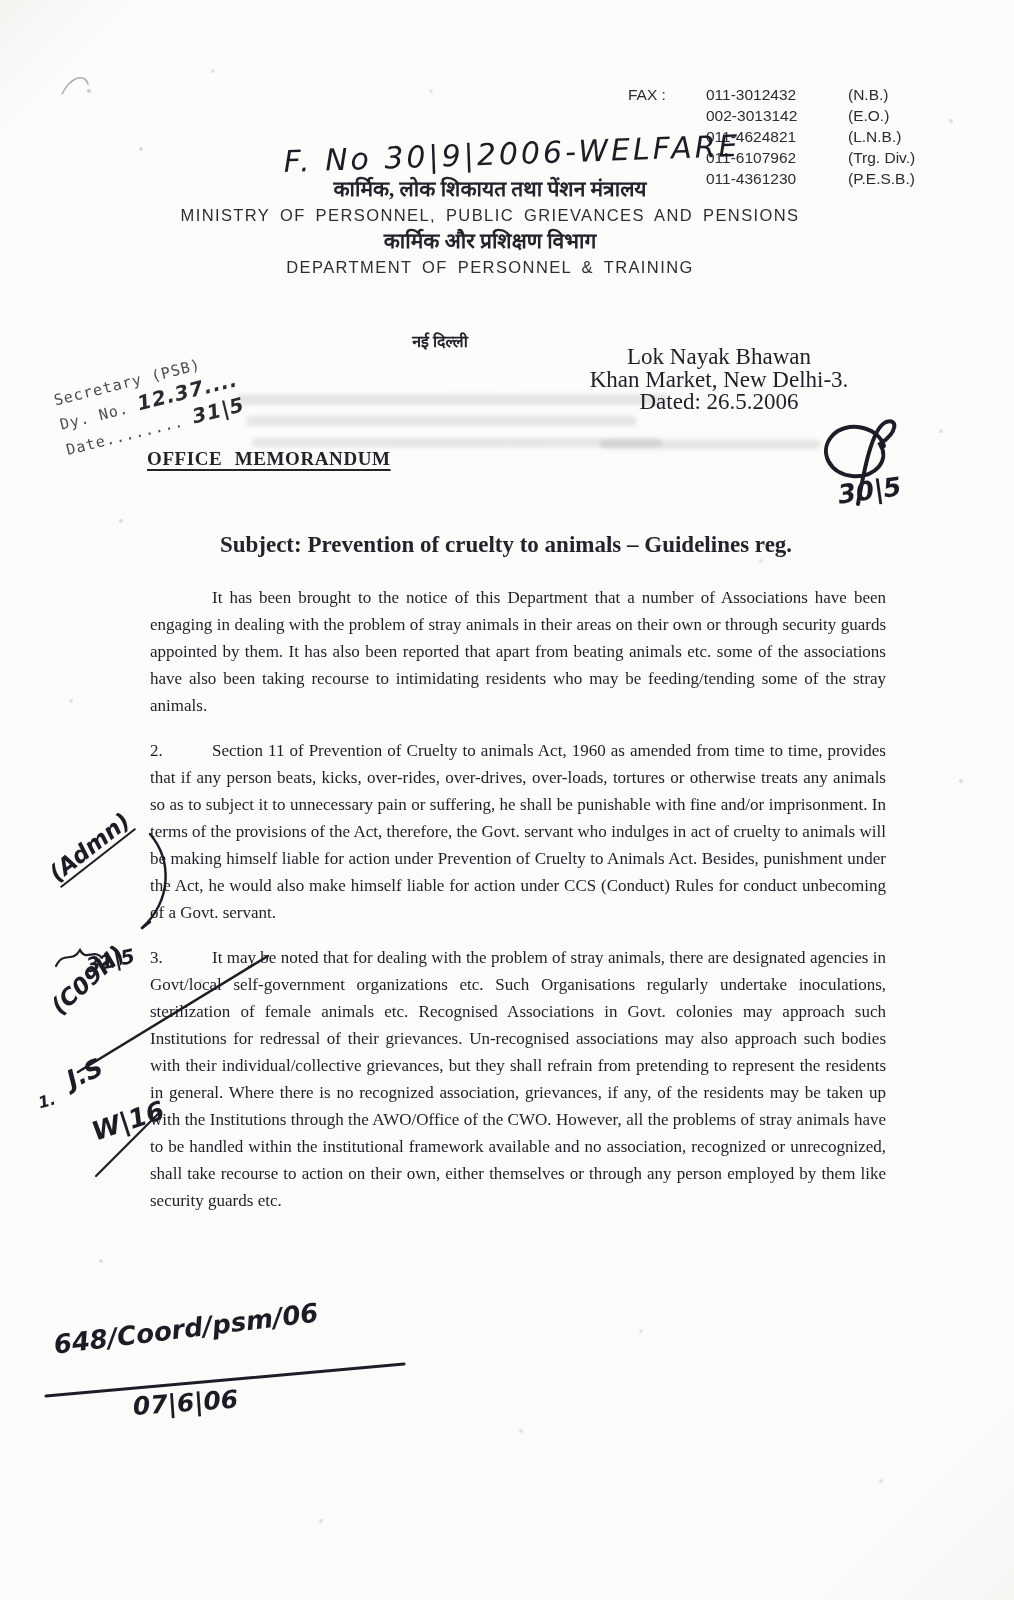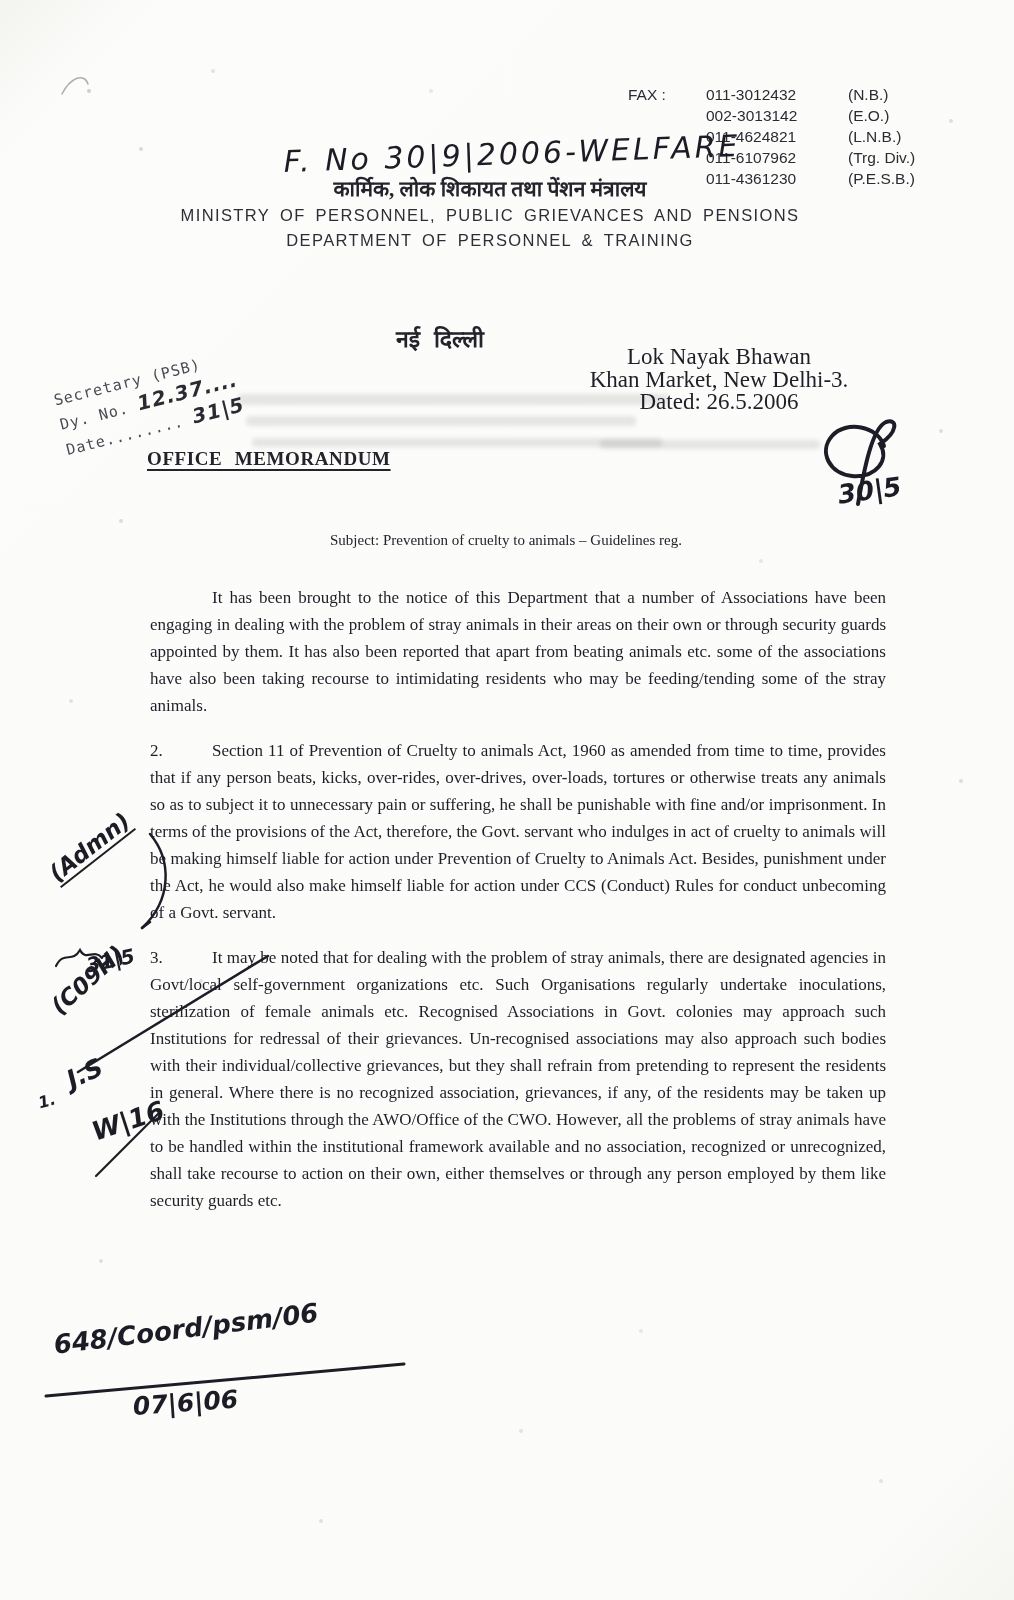--- a/index.html
+++ b/index.html
@@ -20,40 +20,40 @@
   .fax-row span{white-space:nowrap;}
 
   
   .fileno{left:283px;top:144px;font-size:30px;letter-spacing:3px;transform:rotate(-2deg);transform-origin:left top;font-weight:500;}
 
   
   .hdr{left:130px;top:176px;width:720px;text-align:center;}
   .hdr .hin{font-size:21px;line-height:27px;font-family:"Liberation Serif",serif;font-weight:bold;}
   .hdr .eng{font-family:"Liberation Sans",sans-serif;font-size:16.5px;line-height:25px;letter-spacing:1.4px;word-spacing:4px;color:#2d2d36;}
   .citywrap{left:130px;top:329px;width:620px;text-align:center;}
-  .citywrap .hin{font-size:23px;line-height:25px;font-family:Liberation Mono, monospace;font-weight:bold;}
+  .citywrap .hin{font-size:16px;line-height:25px;font-family:Liberation Serif, serif;font-weight:bold;}
   .citywrap .eng{font-family:"Liberation Sans",sans-serif;font-size:16px;letter-spacing:1.6px;color:#33333c;}
 
   
   .addr{left:560px;top:346px;width:318px;text-align:center;font-size:23px;line-height:22.5px;color:#1f1f29;}
 
   
   .stamp{left:52px;top:392px;transform:rotate(-14deg);transform-origin:left top;color:#4a4a55;}
   .stamp .s1{font-size:15px;letter-spacing:1px;}
   .stamp .row{font-size:15px;letter-spacing:1px;margin-top:2px;}
   .stamp .sv{font-size:20px;font-weight:bold;color:#2a2a33;font-style:italic;letter-spacing:1px;}
 
   
   .memo-title{left:147px;top:448px;width:740px;font-size:19px;font-weight:bold;letter-spacing:.6px;word-spacing:7px;text-decoration:underline;text-decoration-thickness:2px;text-underline-offset:4px;}
 
   
   .approval{left:836px;top:480px;font-size:26px;font-weight:600;transform:rotate(-8deg);transform-origin:left top;}
 
   
-  .subject{left:136px;top:532px;width:740px;text-align:center;font-size:15px;font-weight:normal;}
+  .subject{left:136px;top:532px;width:740px;text-align:center;font-size:23px;font-weight:bold;}
 
   
   .bodytext{left:150px;top:584px;width:736px;font-size:17px;line-height:27px;text-align:justify;color:#1e1e28;}
   .bodytext p{margin:0 0 18px 0;}
   .bodytext p.first{text-indent:62px;}
   .pnum{display:inline-block;width:62px;}
 
   
   .mn{transform-origin:left top;font-weight:600;}
   .n1{left:44px;top:866px;font-size:23px;transform:rotate(-38deg);text-decoration:underline;text-underline-offset:5px;}
@@ -117,20 +117,21 @@
       <span>011-4361230</span>
       <span>(P.E.S.B.)</span>
     </div>
   </div>
 
   <div class="fileno hw abs">F. No 30|9|2006-WELFARE</div>
 
   <div class="hdr abs">
     <div class="hin">कार्मिक, लोक शिकायत तथा पेंशन मंत्रालय</div>
     <div class="eng">MINISTRY OF PERSONNEL, PUBLIC GRIEVANCES AND PENSIONS</div>
+    <div class="hin">कार्मिक और प्रशिक्षण विभाग</div>
     <div class="eng">DEPARTMENT OF PERSONNEL &amp; TRAINING</div>
   </div>
   <div class="citywrap abs">
     <div class="hin">नई दिल्ली</div>
   </div>
 
   <div class="addr serif abs">
     <div>Lok Nayak Bhawan</div>
     <div>Khan Market, New Delhi-3.</div>
     <div>Dated: 26.5.2006</div>

